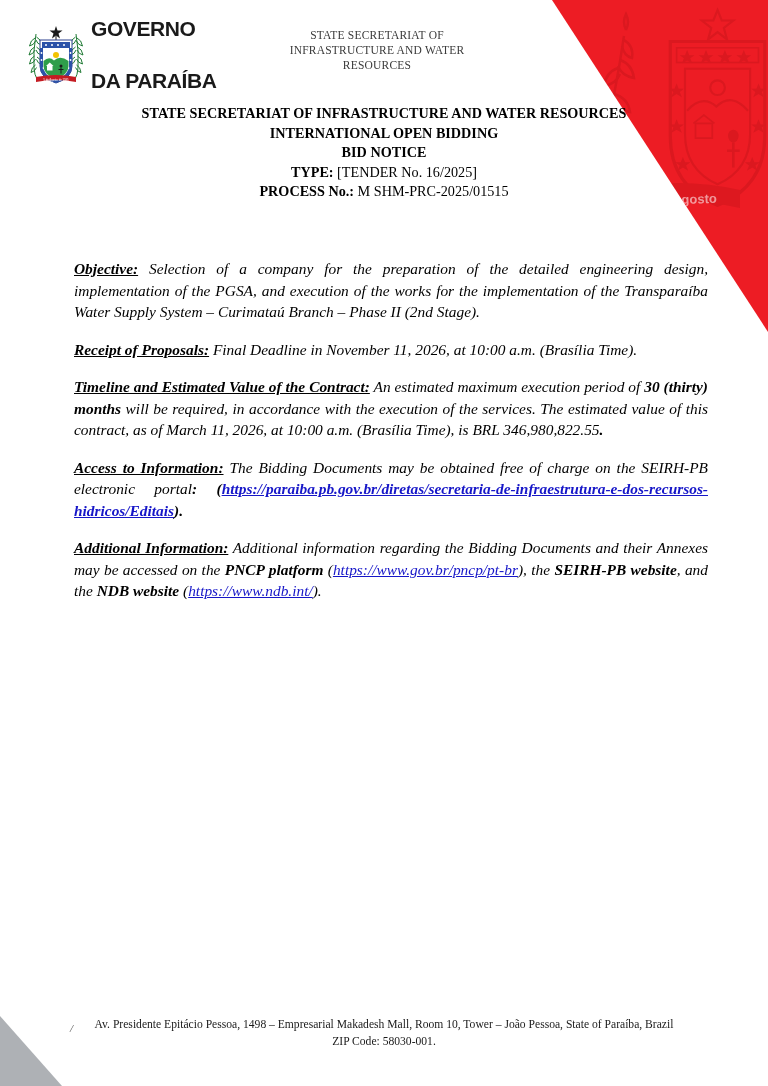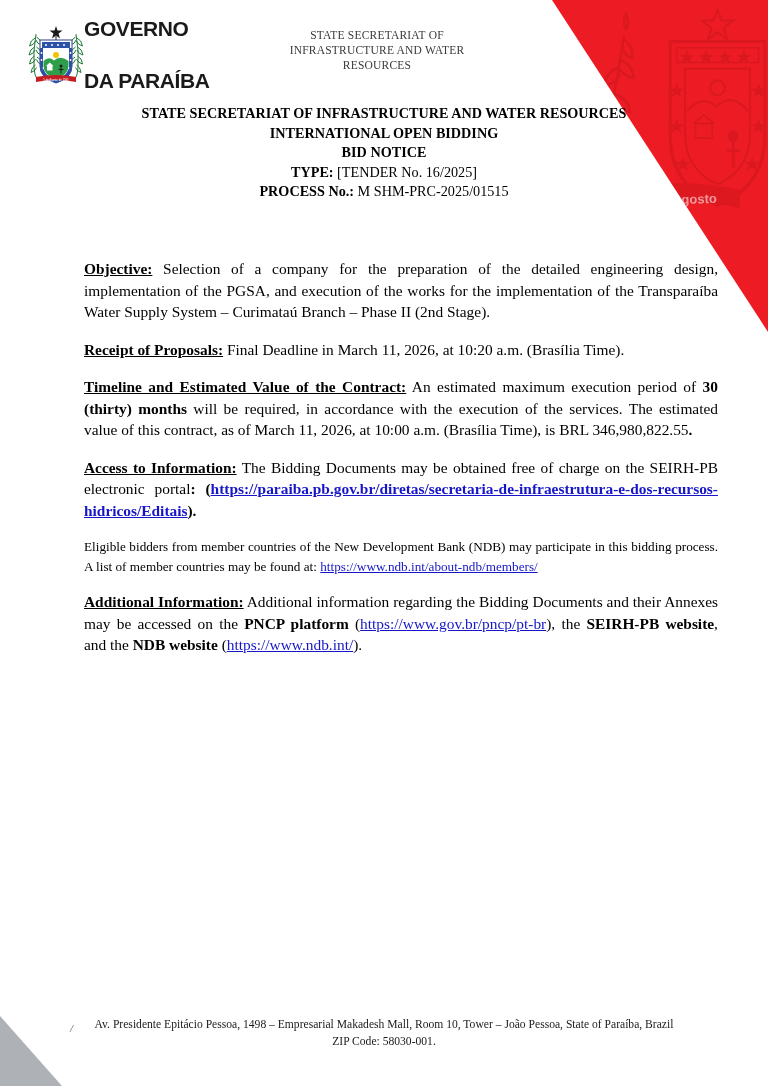--- a/index.html
+++ b/index.html
@@ -46,20 +46,21 @@
     position: relative;
     padding: 14px 0 0 0;
     height: 86px;
   }
   .brand {
     position: absolute;
     left: 28px;
     top: 18px;
     display: flex;
     align-items: center;
+    gap: 7px;
   }
   .brand-crest { width: 56px; height: 60px; display: block; }
   .brand-wordmark {
     font-family: "Liberation Sans", "DejaVu Sans", sans-serif;
     font-weight: bold;
     font-size: 21px;
     line-height: 21px;
     letter-spacing: -0.4px;
     color: #1a1a1a;
   }
@@ -88,23 +89,24 @@
     font-weight: bold;
     font-size: 14.2px;
     line-height: 19.5px;
   }
   .title-block .tl { display: block; white-space: nowrap; }
   .title-block .nb { font-weight: normal; }
 
   
   .body-wrap {
     position: absolute;
-    left: 84px;
+    left: 74px;
     top: 258px;
     width: 634px;
+    font-style: italic;
   }
   p.para {
     margin: 0 0 16px 0;
     font-size: 15.4px;
     line-height: 21.5px;
     text-align: justify;
     text-justify: inter-word;
   }
   p.para.small {
     font-size: 13.2px;
@@ -302,28 +304,27 @@
     <span class="tl">INTERNATIONAL OPEN BIDDING</span>
     <span class="tl">BID NOTICE</span>
     <span class="tl"><span>TYPE:</span> <span class="nb">[TENDER No. 16/2025]</span></span>
     <span class="tl"><span>PROCESS No.:</span> <span class="nb">M SHM-PRC-2025/01515</span></span>
   </div>
 
   <div class="body-wrap">
 
     <p class="para"><span class="lead">Objective:</span><span> Selection of a company for the preparation of the detailed engineering design, implementation of the PGSA, and execution of the works for the implementation of the Transparaíba Water Supply System – Curimataú Branch – Phase II (2nd Stage).</span></p>
 
-    <p class="para"><span class="lead">Receipt of Proposals:</span><span> Final Deadline in March 11, 2026, at 10:20 a.m. (Brasília Time).</span></p>
+    <p class="para"><span class="lead">Receipt of Proposals:</span><span> Final Deadline in November 11, 2026, at 10:00 a.m. (Brasília Time).</span></p>
 
     <p class="para"><span class="lead">Timeline and Estimated Value of the Contract:</span><span> An estimated maximum execution period of </span><span class="b">30 (thirty) months</span><span> will be required, in accordance with the execution of the services. The estimated value of this contract, as of March 11, 2026, at 10:00 a.m. (Brasília Time), is BRL 346,980,822.55</span><span class="b">.</span></p>
 
 
     <p class="para"><span class="lead">Access to Information:</span><span> The Bidding Documents may be obtained free of charge on the SEIRH-PB electronic portal</span><span class="b">: (</span><a class="link bold" href="#">https://paraiba.pb.gov.br/diretas/secretaria-de-infraestrutura-e-dos-recursos-hidricos/Editais</a><span class="b">).</span></p>
 
-    <p class="para small"><span>Eligible bidders from member countries of the New Development Bank (NDB) may participate in this bidding process. A list of member countries may be found at: </span><a class="link" href="#">https://www.ndb.int/about-ndb/members/</a></p>
 
     <p class="para"><span class="lead">Additional Information:</span><span> Additional information regarding the Bidding Documents and their Annexes may be accessed on the </span><span class="b">PNCP platform</span><span> (</span><a class="link" href="#">https://www.gov.br/pncp/pt-br</a><span>), the </span><span class="b">SEIRH-PB website</span><span>, and the </span><span class="b">NDB website</span><span> (</span><a class="link" href="#">https://www.ndb.int/</a><span>).</span></p>
 
   </div>
 
   <div class="footer">
     <span class="footer-slash">/</span>
     <span class="footer-text">Av. Presidente Epitácio Pessoa, 1498 – Empresarial Makadesh Mall, Room 10, Tower – João Pessoa, State of Paraíba, Brazil ZIP Code: 58030-001.</span>
   </div>
 

